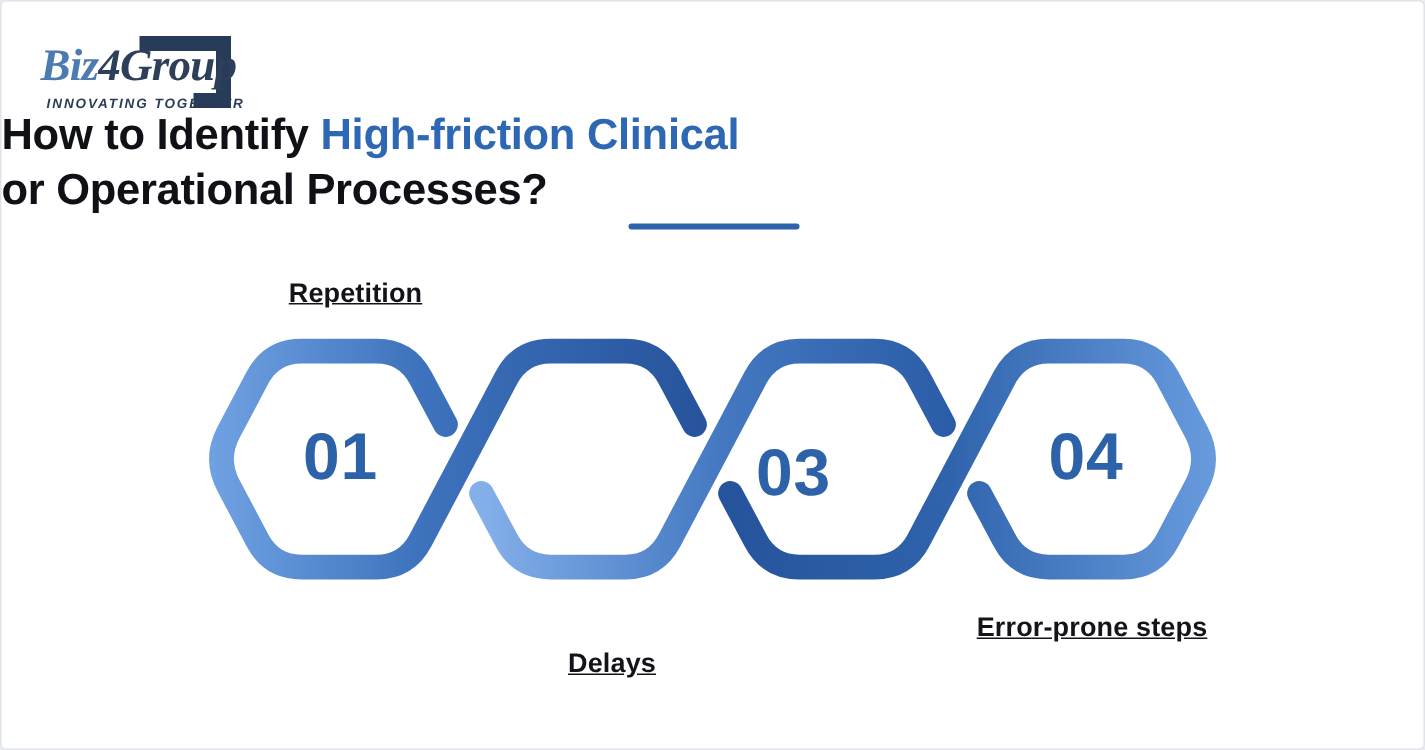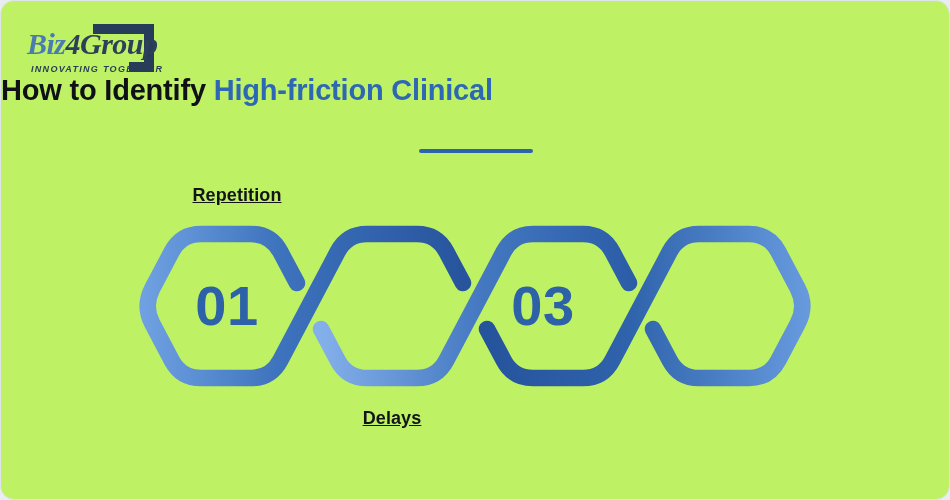--- a/index.html
+++ b/index.html
@@ -1,18 +1,18 @@
 <!DOCTYPE html>
 <html><head>
 <meta charset="utf-8">
 <style>
   html,body{margin:0;padding:0;background:#e9edf2;}
   #canvas{
     position:relative;width:948px;height:498px;margin:0 auto;
-    background:#bef264;border:1px solid #dfe4ea;border-radius:14px;
+    background:#ffffff;border:1px solid #dfe4ea;border-radius:4px;
     font-family:"Liberation Sans",sans-serif;overflow:hidden;
   }
   
   .logo{position:absolute;left:0;top:0;width:200px;height:90px;}
   .bracket-part{position:absolute;background:#263C59;}
   .bracket-top{left:92px;top:23px;width:61px;height:10px;}
   .bracket-right{left:143px;top:23px;width:10px;height:48px;}
   .bracket-bottom{left:128px;top:61px;width:25px;height:10px;}
   .logo-text{
     position:absolute;left:26px;top:28px;z-index:2;
@@ -34,48 +34,48 @@
   .title .hl{color:#2E68B4;}
   .title-underline{
     position:absolute;left:418px;top:148px;width:114px;height:4px;
     background:#2D63AC;border-radius:2px;
   }
   
   .chain-svg{position:absolute;left:0;top:0;}
   
   .step-number{
     position:absolute;top:304px;transform:translate(-50%,-50%);
-    font-size:56px;font-weight:bold;letter-spacing:0.5px;color:#2E62A8;
+    font-size:44px;font-weight:bold;letter-spacing:0.5px;color:#2E62A8;
   }
-  .n1{left:226px;} .n2{left:391px;} .n3{left:542px;} .n4{left:723px;}
+  .n1{left:226px;} .n2{left:391px;} .n3{left:528px;margin-top:11px;} .n4{left:723px;}
   
   .step-label{
     position:absolute;transform:translateX(-50%);white-space:nowrap;
     font-size:18px;font-weight:bold;color:#131419;letter-spacing:0.1px;text-decoration:underline;
   }
   .label-top{top:184px;}
   .label-bottom{top:407px;}
-  .l1{left:236px;} .l3{left:566px;} .l2{left:391px;} .l4{left:727px;}
+  .l1{left:236px;} .l3{left:566px;} .l2{left:407px;margin-top:24px;} .l4{left:727px;}
 </style>
 </head>
 <body>
 
 <div id="canvas">
 
   <div class="logo">
     <div>
       <div class="bracket-part bracket-top"></div>
       <div class="bracket-part bracket-right"></div>
       <div class="bracket-part bracket-bottom"></div>
     </div>
     <div class="logo-text"><span class="logo-blue">Biz</span><span class="logo-dark">4Group</span></div>
     <div class="logo-tagline">INNOVATING TOGETHER</div>
   </div>
 
-  <div class="title"><span>How to Identify </span><span class="hl">High-friction Clinical</span><br></div>
+  <div class="title"><span>How to Identify </span><span class="hl">High-friction Clinical</span><br><span>or Operational Processes?</span></div>
   <div class="title-underline"></div>
 
   <svg class="chain-svg" width="948" height="498" viewBox="0 0 948 498">
     <defs>
       <linearGradient id="gradP3" gradientUnits="userSpaceOnUse" x1="142" y1="0" x2="462" y2="0">
         <stop offset="0" stop-color="#6FA1E2"></stop>
         <stop offset="0.42" stop-color="#3E73BD"></stop>
         <stop offset="1" stop-color="#27549D"></stop>
       </linearGradient>
       <linearGradient id="gradP1" gradientUnits="userSpaceOnUse" x1="320" y1="0" x2="640" y2="0">
@@ -99,17 +99,19 @@
          L502.7,250.7 Q512,233 532,233 L582,233 Q602,233 611.3,250.7 L628,282" fill="none" stroke="url(#gradP1)" stroke-width="16.5" stroke-linecap="round" stroke-linejoin="round"></path>
 
     <path d="M652,328 L668.7,359.3 Q678,377 698,377 L748,377 Q768,377 777.3,359.3
          L796.7,322.7 Q806,305 796.7,287.3 L777.3,250.7 Q768,233 748,233
          L698,233 Q678,233 668.7,250.7 L611.3,359.3 Q602,377 582,377
          L532,377 Q512,377 502.7,359.3 L486,328" fill="none" stroke="url(#gradP2)" stroke-width="16.5" stroke-linecap="round" stroke-linejoin="round"></path>
   </svg>
 
   <div class="step-number n1">01</div>
   <div class="step-number n3">03</div>
+  <div class="step-number n4">04</div>
 
   <div class="step-label label-top l1">Repetition</div>
   <div class="step-label label-bottom l2">Delays</div>
+  <div class="step-label label-bottom l4">Error-prone steps</div>
 
 </div>
 
 </body></html>

